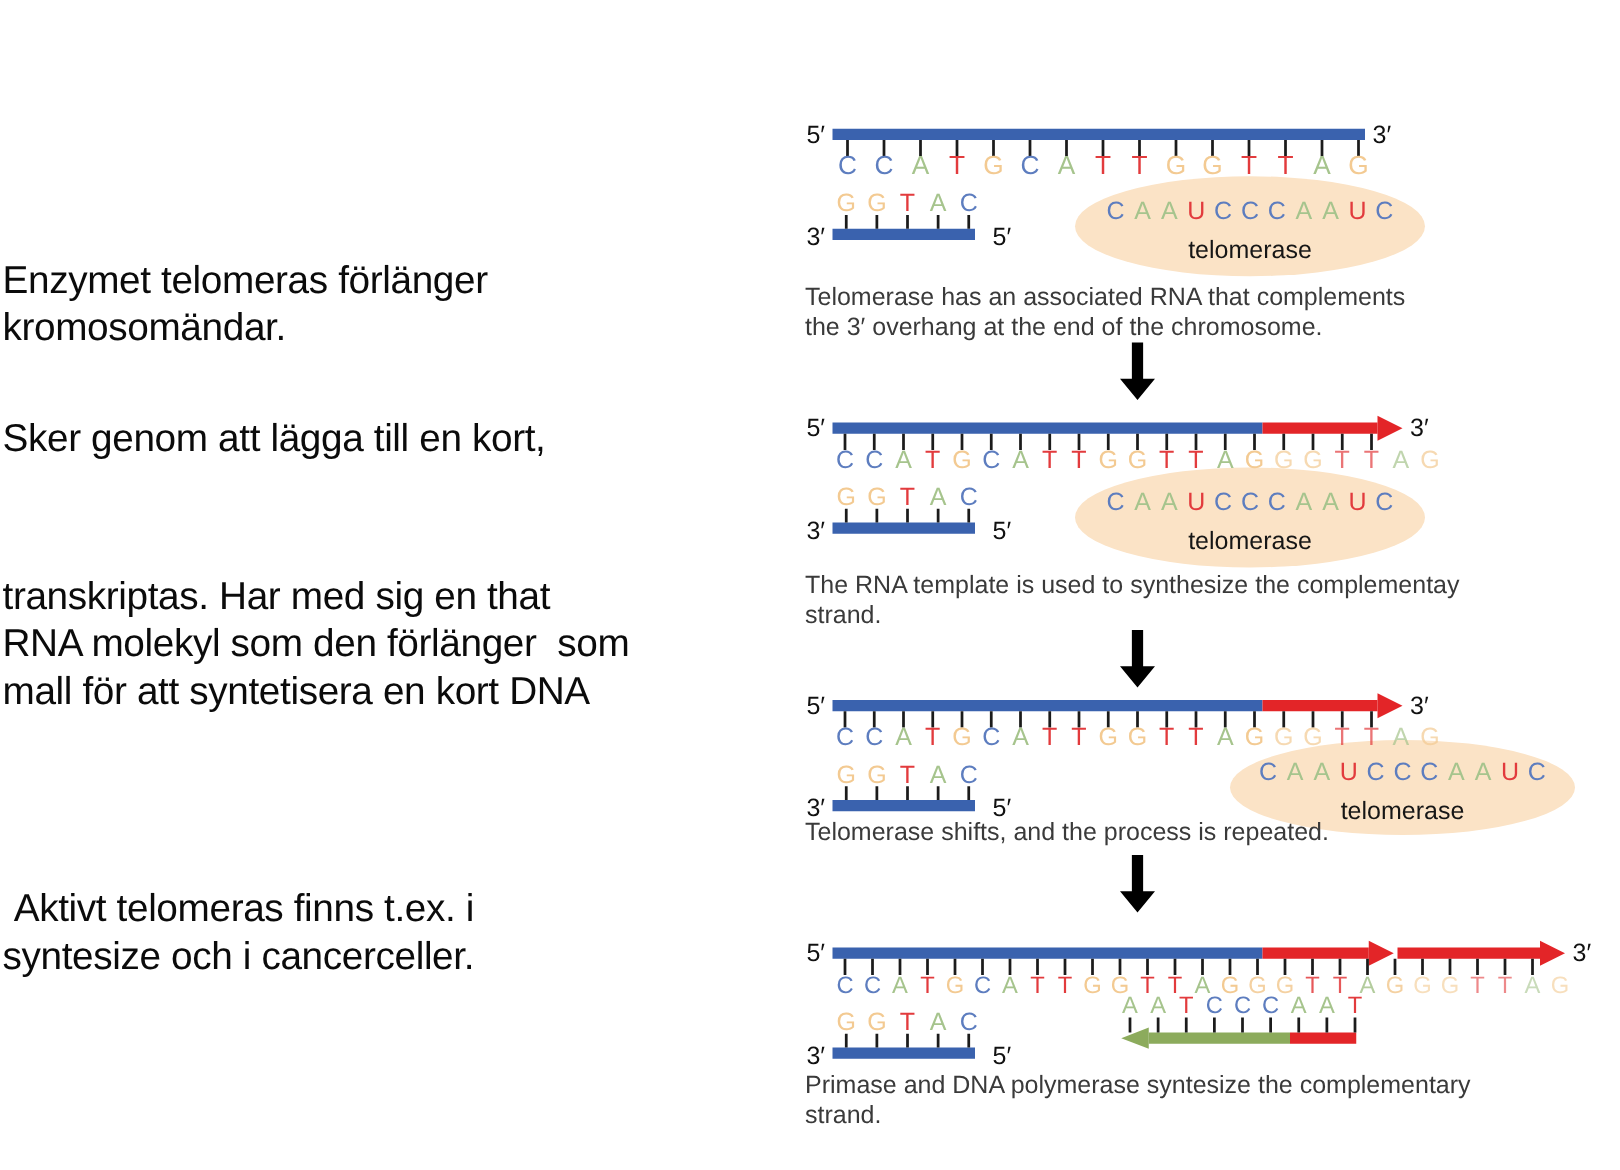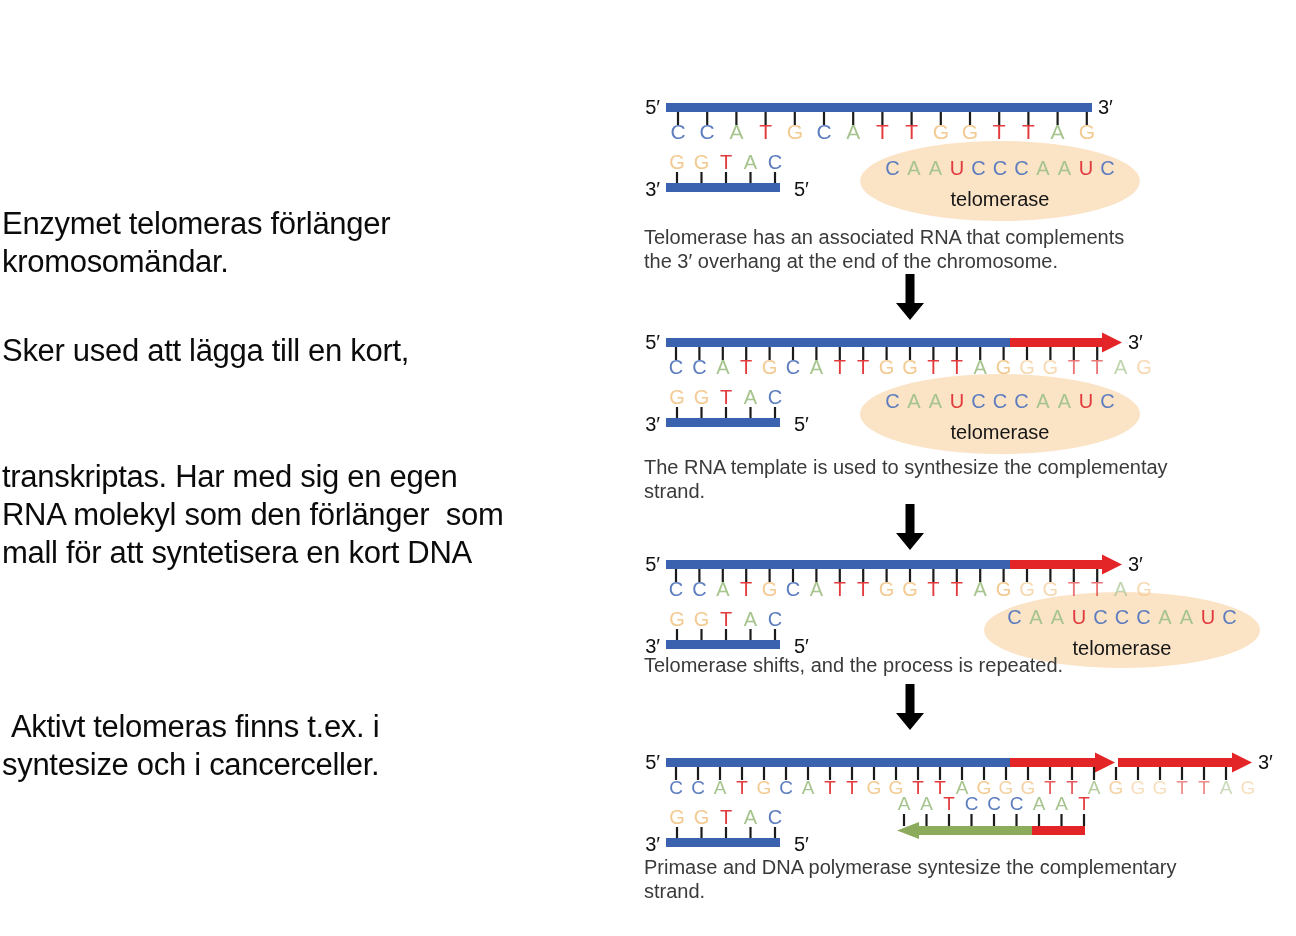--- a/index.html
+++ b/index.html
@@ -14,22 +14,22 @@
   }
   svg.diagram{position:absolute;left:0;top:0;}
   svg text{font-family:"Liberation Sans",sans-serif;}
 </style>
 </head>
 <body>
 
 <div class="slide">
   <div class="left-panel">
       <div class="para" style="top: 205px;"><div>Enzymet telomeras förlänger</div><div>kromosomändar.</div></div>
-      <div class="para" style="top: 332px;"><div>Sker used att lägga till en kort,</div></div>
-      <div class="para" style="top: 458px;"><div>transkriptas. Har med sig en egen</div><div>RNA molekyl som den förlänger  som</div><div>mall för att syntetisera en kort DNA</div></div>
+      <div class="para" style="top: 332px;"><div>Sker genom att lägga till en kort,</div></div>
+      <div class="para" style="top: 458px;"><div>transkriptas. Har med sig en that</div><div>RNA molekyl som den förlänger  som</div><div>mall för att syntetisera en kort DNA</div></div>
       <div class="para" style="top: 708px; text-align: right;"><div>Aktivt telomeras finns t.ex. i</div><div>syntesize och i cancerceller.</div></div>
     </div>
   <svg class="diagram" width="1296" height="936" viewBox="0 0 1296 936">
       <ellipse cx="1000" cy="181" rx="140" ry="40" fill="#fbe3c6"></ellipse>
       <text x="892.5" y="175" fill="#5d7dbf" font-size="20" text-anchor="middle" font-weight="400">C</text>
       <text x="914" y="175" fill="#a6c48d" font-size="20" text-anchor="middle" font-weight="400">A</text>
       <text x="935.5" y="175" fill="#a6c48d" font-size="20" text-anchor="middle" font-weight="400">A</text>
       <text x="957" y="175" fill="#e23b3d" font-size="20" text-anchor="middle" font-weight="400">U</text>
       <text x="978.5" y="175" fill="#5d7dbf" font-size="20" text-anchor="middle" font-weight="400">C</text>
       <text x="1000" y="175" fill="#5d7dbf" font-size="20" text-anchor="middle" font-weight="400">C</text>

